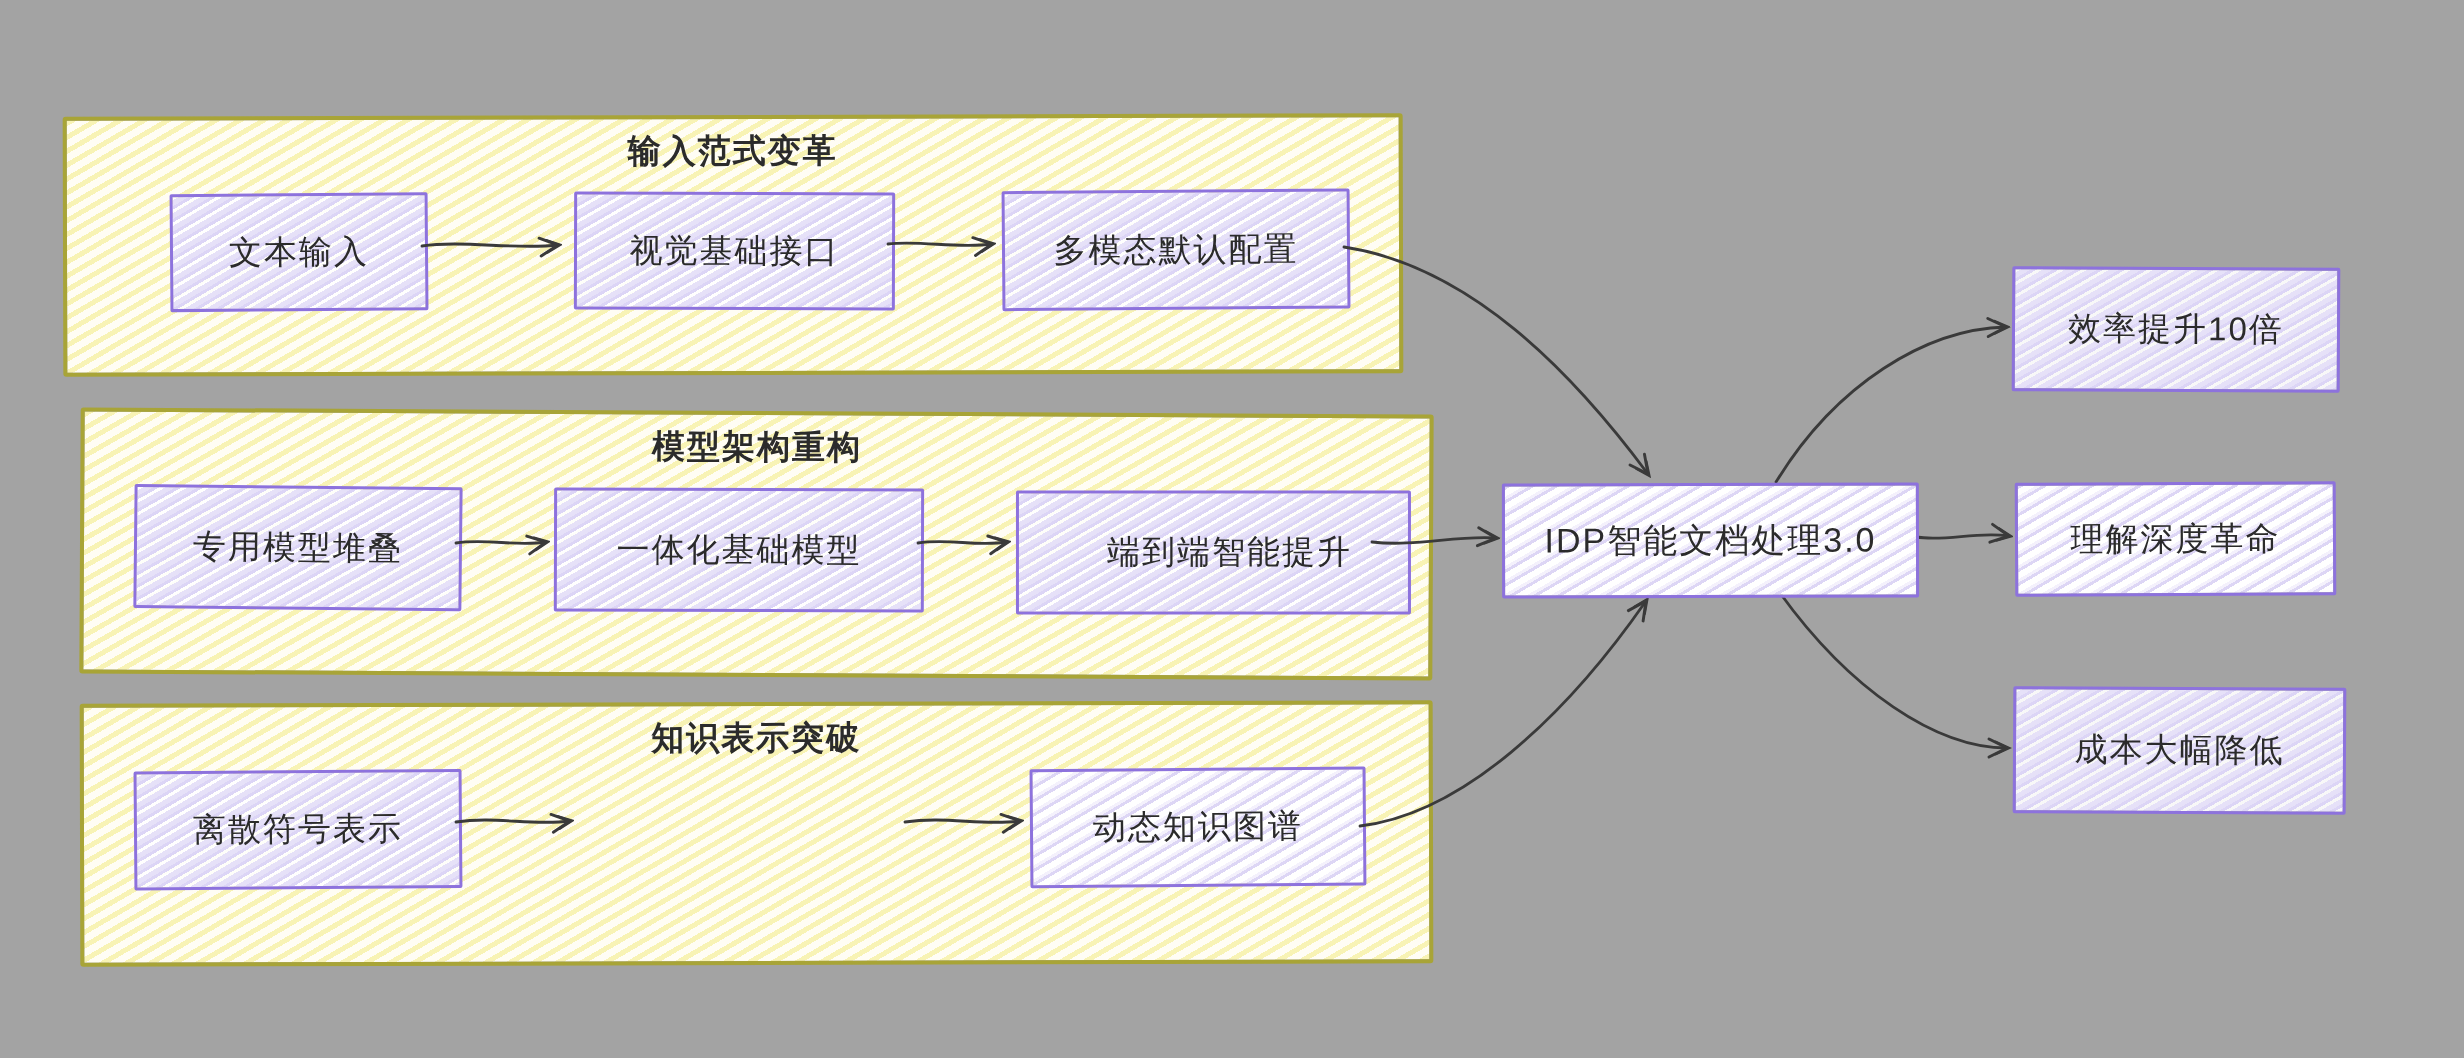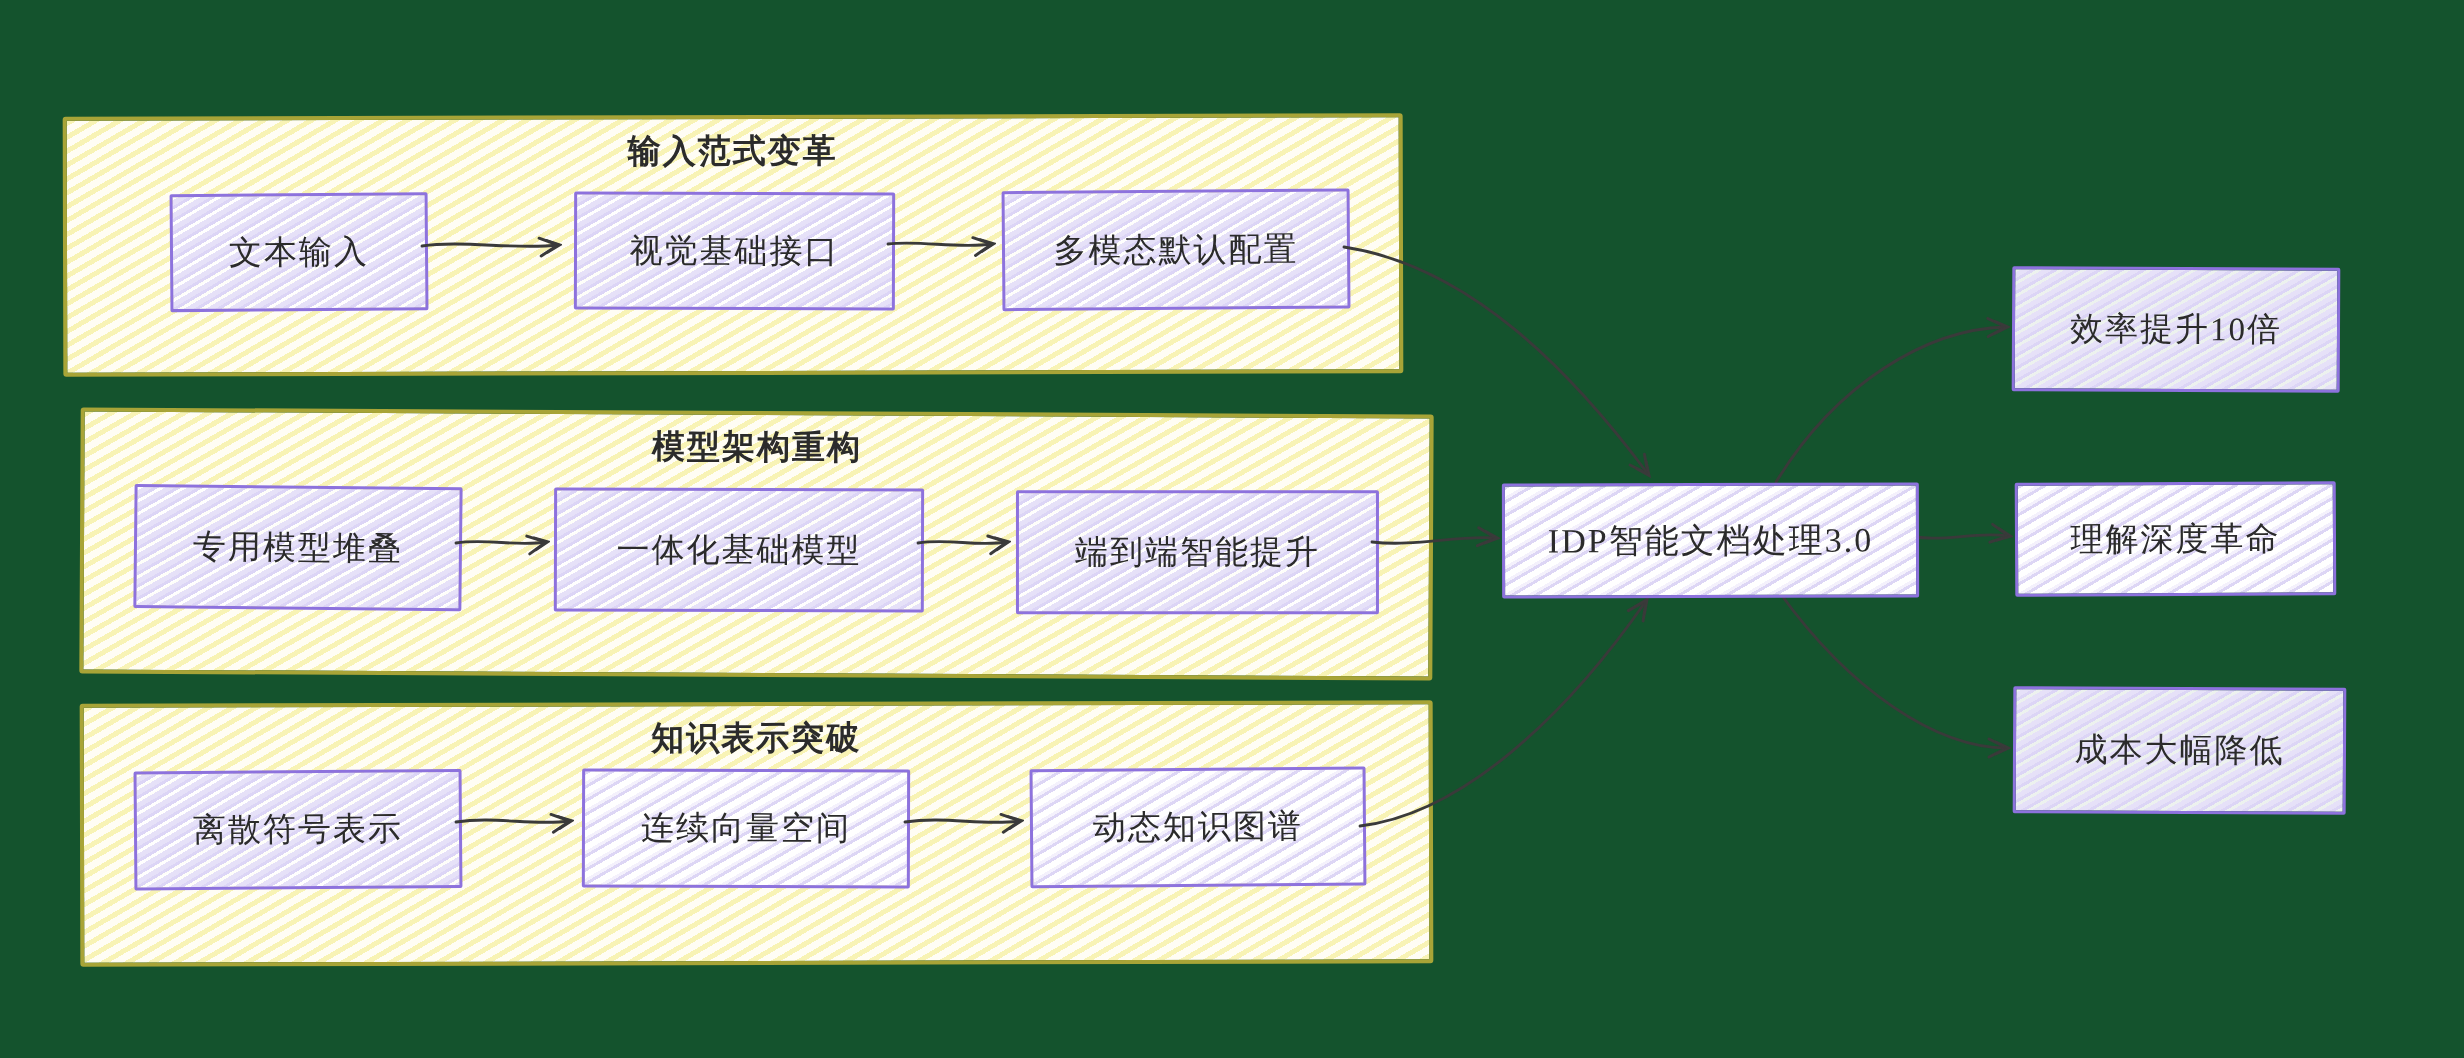--- a/index.html
+++ b/index.html
@@ -1,17 +1,17 @@
 <!DOCTYPE html>
 <html><head>
 <meta charset="utf-8">
 <style>
   html,body{margin:0;padding:0;background:#ffffff;}
   body{font-family:"Liberation Sans","DejaVu Sans",sans-serif;color:#2b2b2b;}
-  #canvas{position:relative;width:2464px;height:1058px;background:#14532d;overflow:hidden;font-family:Liberation Serif, serif;}
+  #canvas{position:relative;width:2464px;height:1058px;background:#a3a3a3;overflow:hidden;}
 
   
   .group{
     position:absolute;
     border:4px solid #a8a437;
     background:repeating-linear-gradient(150deg,#f8f3b5 0 5px,#fffdf4 5px 12px);
     border-radius:3px;
   }
   .group-title{
     position:absolute;left:0;right:0;top:10px;
@@ -57,32 +57,29 @@
   </div>
 
   <div class="group rB" style="left:80px;top:411px;width:1345px;height:258px;">
     <div class="group-title">模型架构重构</div>
     <div class="node fill-a rB" style="left:50px;top:73px;width:322px;height:118px;">
       <span>专用模型堆叠</span>
     </div>
     <div class="node fill-a rC" style="left:470px;top:73px;width:364px;height:118px;">
       <span>一体化基础模型</span>
     </div>
-    <div class="node fill-a rA" style="left:932px;top:73px;width:357px;height:118px;">
+    <div class="node fill-a rA" style="left:932px;top:73px;width:357px;height:118px;padding-left:32px;">
       <span>端到端智能提升</span>
     </div>
   </div>
 
   <div class="group rC" style="left:80px;top:702px;width:1345px;height:255px;">
     <div class="group-title">知识表示突破</div>
     <div class="node fill-a rA" style="left:50px;top:63px;width:322px;height:113px;">
       <span>离散符号表示</span>
-    </div>
-    <div class="node fill-b rB" style="left:498px;top:63px;width:322px;height:113px;">
-      <span>连续向量空间</span>
     </div>
     <div class="node fill-b rA" style="left:946px;top:63px;width:330px;height:113px;">
       <span>动态知识图谱</span>
     </div>
   </div>
 
   <div class="node center-node fill-b rC" style="left:1502px;top:483px;width:411px;height:109px;">
     <span>IDP智能文档处理3.0</span>
   </div>
 

